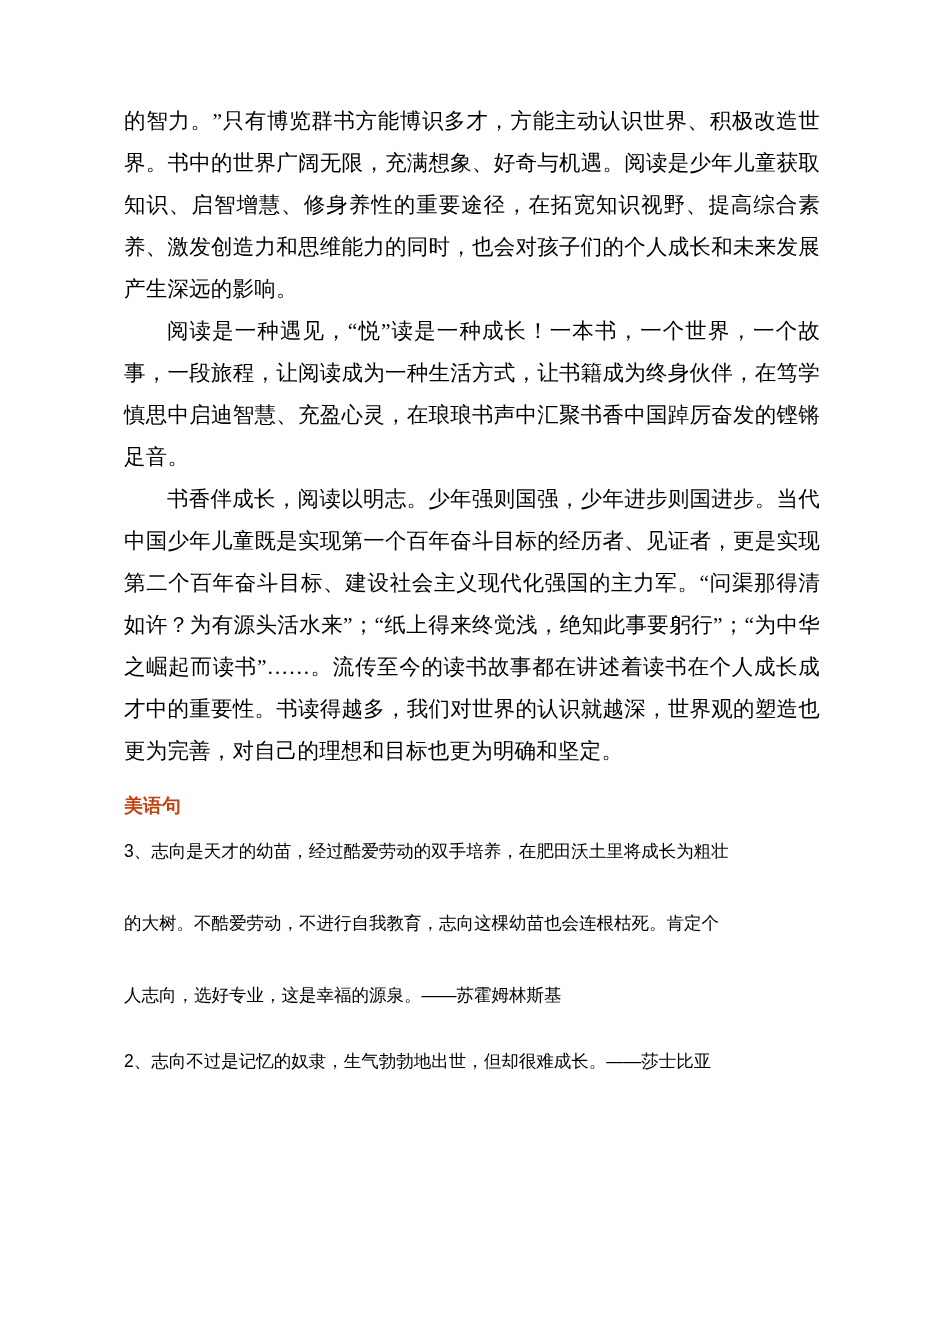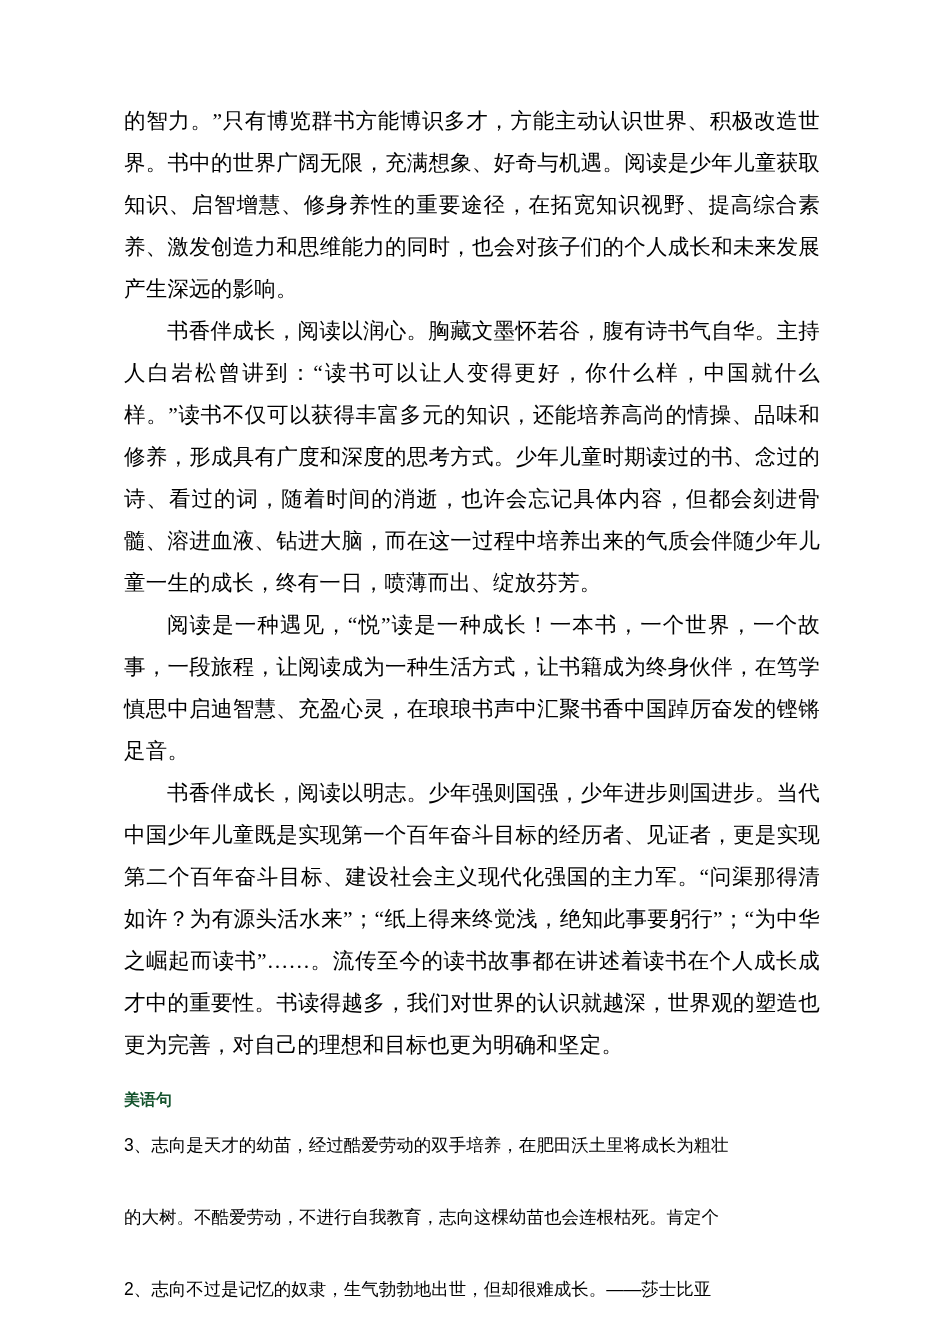--- a/index.html
+++ b/index.html
@@ -31,23 +31,23 @@
     text-align: justify;
     text-justify: inter-ideograph;
     margin: 0 4px 0 0;
     letter-spacing: 0.2px;
   }
   .para.indent {
     text-indent: 43px;
   }
   .section-heading {
     font-family: Liberation Serif, serif;
-    font-size: 16px;
+    font-size: 19px;
     font-weight: bold;
-    color: #14532d;
+    color: #c2410c;
     margin: 22px 0 18px 0;
     line-height: 24px;
   }
   .quote-block {
     font-family: "Liberation Sans", "DejaVu Sans", sans-serif;
     font-size: 17.5px;
     line-height: 30px;
     color: #000000;
     text-align: left;
   }
@@ -61,26 +61,26 @@
     margin-bottom: 0;
   }
 </style>
 </head>
 <body>
 
 <div class="page">
   <div class="content">
 
     <p class="para">的智力。”只有博览群书方能博识多才，方能主动认识世界、积极改造世界。书中的世界广阔无限，充满想象、好奇与机遇。阅读是少年儿童获取知识、启智增慧、修身养性的重要途径，在拓宽知识视野、提高综合素养、激发创造力和思维能力的同时，也会对孩子们的个人成长和未来发展产生深远的影响。</p>
-    <p class="para indent">书香伴成长，阅读以润心。胸藏文墨怀若谷，腹有诗书气自华。主持人白岩松曾讲到：“读书可以让人变得更好，你什么样，中国就什么样。”读书不仅可以获得丰富多元的知识，还能培养高尚的情操、品味和修养，形成具有广度和深度的思考方式。少年儿童时期读过的书、念过的诗、看过的词，随着时间的消逝，也许会忘记具体内容，但都会刻进骨髓、溶进血液、钻进大脑，而在这一过程中培养出来的气质会伴随少年儿童一生的成长，终有一日，喷薄而出、绽放芬芳。</p>
     <p class="para indent">阅读是一种遇见，“悦”读是一种成长！一本书，一个世界，一个故事，一段旅程，让阅读成为一种生活方式，让书籍成为终身伙伴，在笃学慎思中启迪智慧、充盈心灵，在琅琅书声中汇聚书香中国踔厉奋发的铿锵足音。</p>
     <p class="para indent">书香伴成长，阅读以明志。少年强则国强，少年进步则国进步。当代中国少年儿童既是实现第一个百年奋斗目标的经历者、见证者，更是实现第二个百年奋斗目标、建设社会主义现代化强国的主力军。“问渠那得清如许？为有源头活水来”；“纸上得来终觉浅，绝知此事要躬行”；“为中华之崛起而读书”……。流传至今的读书故事都在讲述着读书在个人成长成才中的重要性。书读得越多，我们对世界的认识就越深，世界观的塑造也更为完善，对自己的理想和目标也更为明确和坚定。</p>
 
     <div class="section-heading">美语句</div>
 
     <div class="quote-block">
       <div class="quote-line">3、志向是天才的幼苗，经过酷爱劳动的双手培养，在肥田沃土里将成长为粗壮</div>
       <div class="quote-line">的大树。不酷爱劳动，不进行自我教育，志向这棵幼苗也会连根枯死。肯定个</div>
+      <div class="quote-line tight">人志向，选好专业，这是幸福的源泉。——苏霍姆林斯基</div>
       <div class="quote-line">2、志向不过是记忆的奴隶，生气勃勃地出世，但却很难成长。——莎士比亚</div>
     </div>
 
   </div>
 </div>
 
 </body></html>

